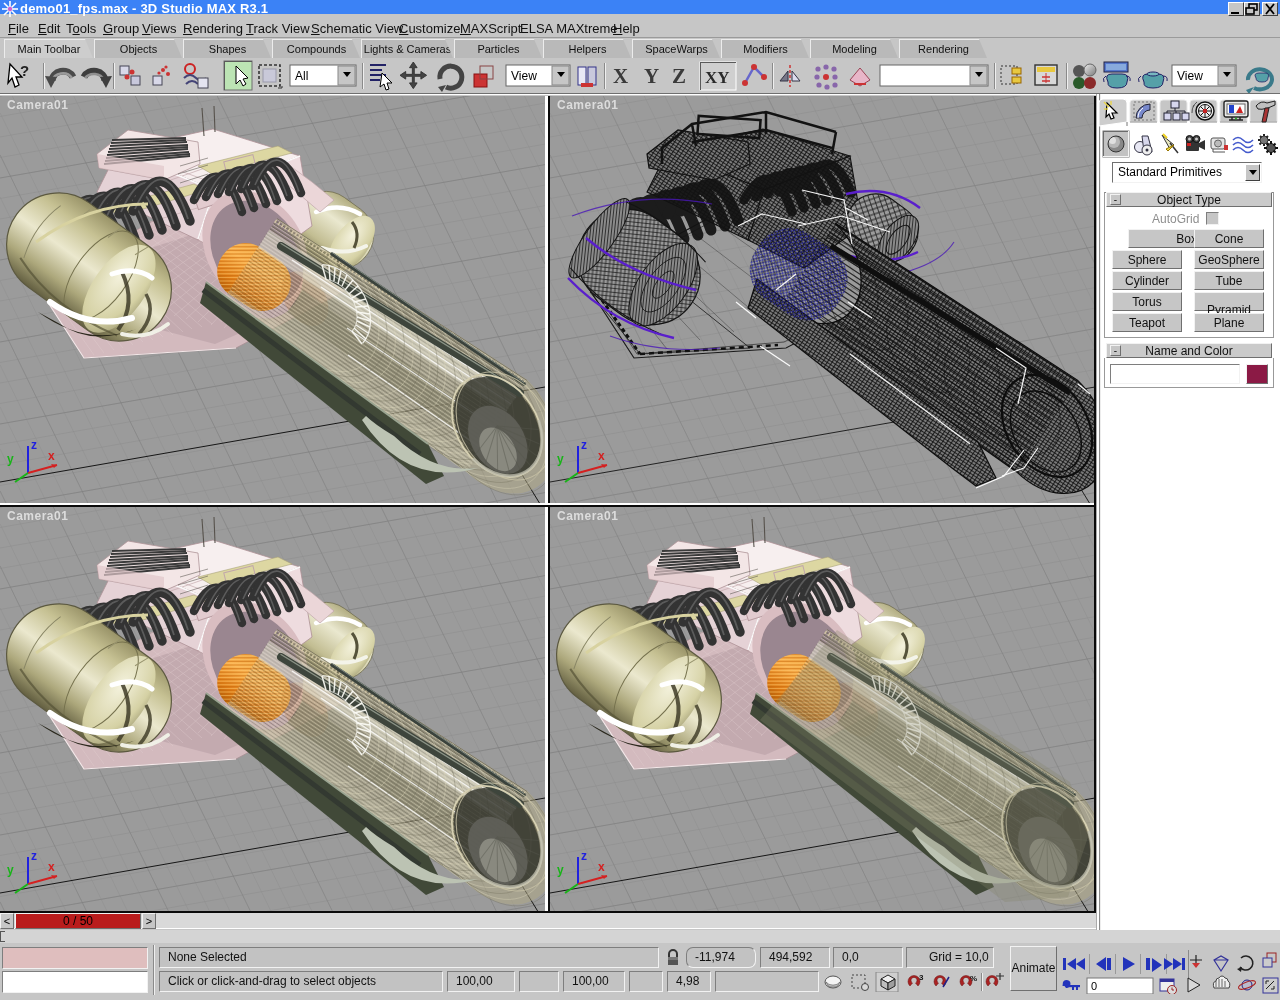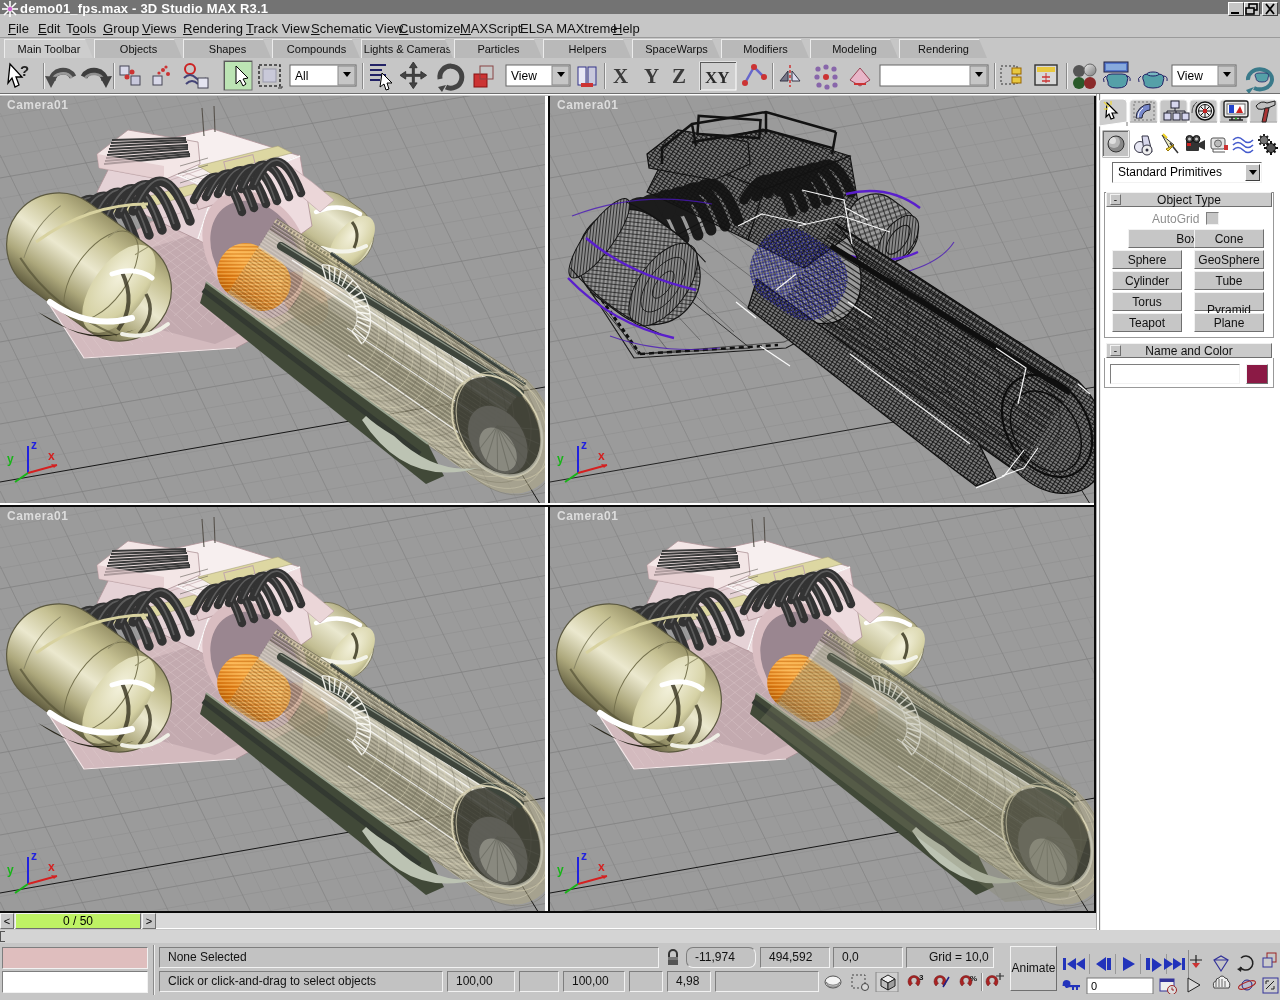--- a/index.html
+++ b/index.html
@@ -1,18 +1,18 @@
 <!DOCTYPE html>
 <html><head><meta charset="utf-8">
 <style>
 html,body{margin:0;padding:0;width:1280px;height:1000px;overflow:hidden;
  font-family:"Liberation Sans",sans-serif;background:#C6C6C6;}
 *{box-sizing:border-box;}
 .abs{position:absolute;}
-#titlebar{left:0;top:0;width:1280px;height:14px;background:#737373;color:#fff;}
+#titlebar{left:0;top:0;width:1280px;height:14px;background:#3b82f6;color:#fff;}
 #titletext{left:20px;top:1px;font-size:13px;font-weight:bold;letter-spacing:0.2px;}
 .winbtn{top:2px;width:16px;height:14px;background:#C6C6C6;
  border-top:1px solid #fff;border-left:1px solid #fff;
  border-right:1px solid #404040;border-bottom:1px solid #404040;
  font-size:10px;font-weight:bold;color:#000;text-align:center;line-height:11px;}
 #menubar{left:0;top:18px;width:1280px;height:20px;background:#C6C6C6;border-bottom:1px solid #9A9A9A;}
 .menu{top:3px;font-size:13px;color:#111;}
 .menu u{text-decoration:underline;}
 #tabbar{left:0;top:38px;width:1280px;height:20px;background:#C6C6C6;}
 .tab{top:1px;height:19px;font-size:11px;color:#111;text-align:center;line-height:18px;white-space:nowrap;
@@ -1157,21 +1157,21 @@
  <div class="abs raised sbox" style="left:98px;top:219px;width:70px;height:19px;text-align:center;padding:0">Plane</div>
 
  <div class="abs raised" style="left:10px;top:249px;width:166px;height:15px;background:#CACACA;text-align:center;font-size:12px;line-height:14px;color:#111">Name and Color</div>
  <div class="abs raised" style="left:14px;top:251px;width:11px;height:11px;font-size:10px;line-height:9px;text-align:center;color:#111">-</div>
  <div class="abs" style="left:8px;top:264px;width:170px;height:30px;border:1px solid #999;border-top:none"></div>
  <div class="abs sunken" style="left:14px;top:270px;width:130px;height:20px;background:#fff"></div>
  <div class="abs raised" style="left:150px;top:270px;width:22px;height:20px;background:#8B1A45"></div>
 </div>
 <div class="abs" id="timeline">
  <div class="abs raised" style="left:0;top:0;width:14px;height:16px;text-align:center;font-size:11px;line-height:14px">&lt;</div>
- <div class="abs raised" style="left:15px;top:0;width:126px;height:16px;background:#bef264;text-align:center;font-size:12px;line-height:15px">0 / 50</div>
+ <div class="abs raised" style="left:15px;top:0;width:126px;height:16px;background:#b91c1c;text-align:center;font-size:12px;line-height:15px">0 / 50</div>
  <div class="abs raised" style="left:142px;top:0;width:14px;height:16px;text-align:center;font-size:11px;line-height:14px">&gt;</div>
 </div>
 <div class="abs" id="trackrow">
     <div class="abs" style="left:0;top:1px;width:5px;height:11px;border:1px solid #555;border-right:none"></div>
   </div>
 <div class="abs" id="statusbar">
  <div class="abs sunken" style="left:2px;top:4px;width:146px;height:22px;background:#DFBEBE"></div>
  <div class="abs sunken" style="left:2px;top:28px;width:146px;height:22px;background:#fff"></div>
  <div class="abs" style="left:153px;top:2px;width:1px;height:50px;background:#8A8A8A"></div>
  <div class="abs" style="left:154px;top:2px;width:1px;height:50px;background:#EFEFEF"></div>

